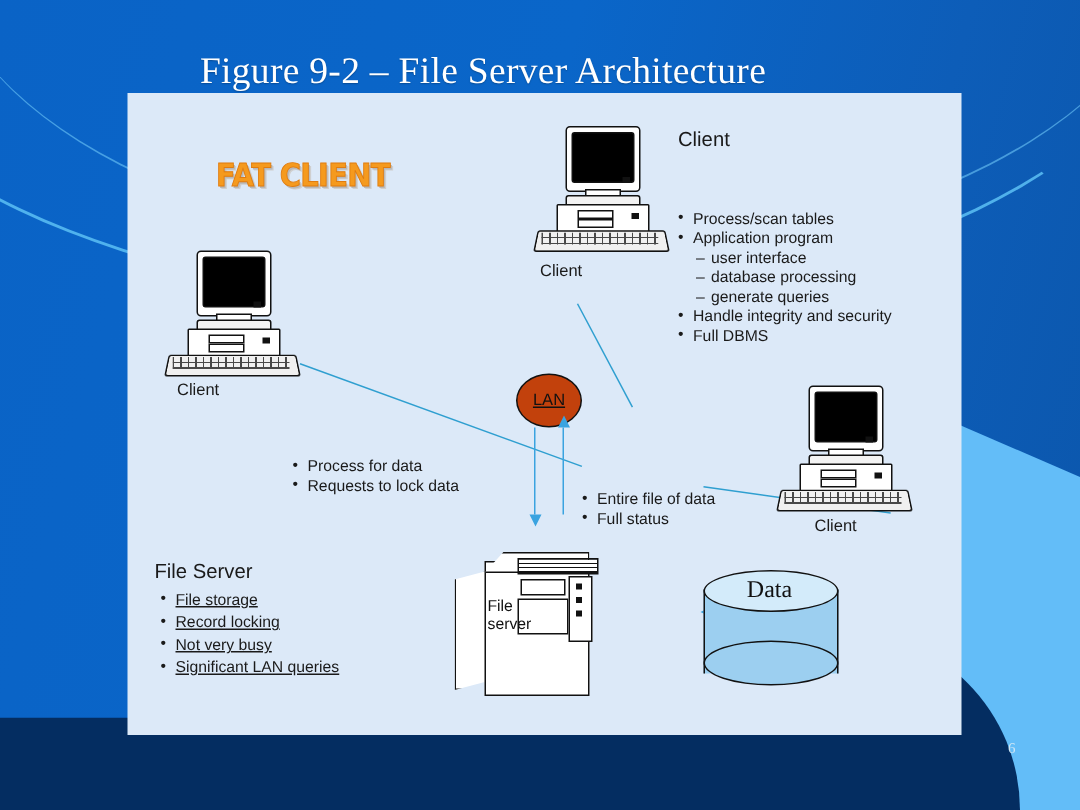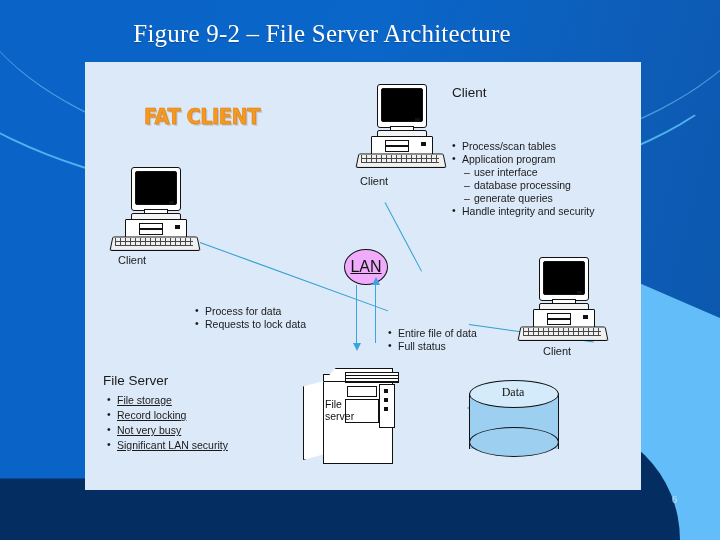--- a/index.html
+++ b/index.html
@@ -23,21 +23,21 @@
   .bg-lightwedge{position:absolute;right:0;bottom:0;width:160px;height:300px;
     background:#63bdf8;
     clip-path:polygon(22% 8%,100% 26%,100% 100%,26% 100%);}
   .bg-darkband2{position:absolute;left:0;bottom:0;width:648px;height:96px;
     background:#042d61;clip-path:polygon(0 36%,100% 36%,100% 100%,0 100%);}
   .bg-darkcurve{position:absolute;left:560px;bottom:0;width:120px;height:120px;
     background:#042d61;border-top-right-radius:100% 100%;}
 
   
   .title{
-    position:absolute;left:0;top:20px;width:644px;text-align:center;
+    position:absolute;left:0;top:34px;width:644px;text-align:center;
     font-family:"Liberation Serif",serif;font-size:25px;color:#ffffff;
     letter-spacing:.2px;text-shadow:0 1px 1px rgba(0,0,0,.25);
     white-space:nowrap;
   }
 
   
   .page-num{position:absolute;right:43px;bottom:35px;font-size:10px;
     color:#cfe7f5;font-family:"Liberation Serif",serif;}
 
   
@@ -79,23 +79,23 @@
     background:#f0f0f0;border:1.4px solid #111;border-radius:2px;
     transform:perspective(60px) rotateX(16deg);}
   .pc .kbkeys{position:absolute;left:8px;top:71px;width:78px;height:8px;
     background:repeating-linear-gradient(90deg,#111 0 1px,transparent 1px 5px),
                repeating-linear-gradient(0deg,#111 0 1px,transparent 1px 4px);
     opacity:.75;}
   .pc .led{position:absolute;width:5px;height:4px;background:#111;}
 
   
   .lan{position:absolute;left:344px;top:249px;width:42px;height:34px;
-    background:#f0abfc;border:1.6px solid #111;border-radius:50%;
+    background:#c2410c;border:1.6px solid #111;border-radius:50%;
     display:flex;align-items:center;justify-content:center;
-    font-size:16px;color:#111;text-decoration:underline;}
+    font-size:11px;color:#111;text-decoration:underline;}
 
   
   .wire{position:absolute;height:0;border-top:1.3px solid #2f9fd0;
     transform-origin:left center;}
   .arrow{position:absolute;width:0;border-left:1.6px solid #3aa3e0;}
   .arrow:after{content:"";position:absolute;left:-4px;width:0;height:0;
     border-left:4.5px solid transparent;border-right:4.5px solid transparent;}
   .arrow.down:after{bottom:-8px;border-top:8px solid #3aa3e0;}
   .arrow.up:after{top:-8px;border-bottom:8px solid #3aa3e0;}
   .harrow{position:absolute;height:0;border-top:1.6px solid #3aa3e0;}
@@ -128,21 +128,21 @@
 
   
   .cyl{position:absolute;left:469px;top:395px;width:88px;height:78px;}
   .cyl .body{position:absolute;left:0;top:11px;width:88px;height:56px;
     background:#9ccff0;border-left:1.4px solid #111;border-right:1.4px solid #111;}
   .cyl .bot{position:absolute;left:0;top:45px;width:88px;height:28px;
     background:#9ccff0;border:1.4px solid #111;border-radius:50%;}
   .cyl .top{position:absolute;left:0;top:-2px;width:88px;height:26px;
     background:#d3ebfa;border:1.4px solid #111;border-radius:50%;}
   .cyl .dlbl{position:absolute;left:0;top:3px;width:88px;text-align:center;
-    font-family:"Liberation Serif",serif;font-size:12px;color:#111;}
+    font-family:"Liberation Serif",serif;font-size:16px;color:#111;}
 </style>
 </head>
 <body>
 
 <div id="slide">
 
   <div class="bg-base"></div>
   <div class="bg-arc"></div>
   <div class="bg-arc2"></div>
   <div class="bg-lightwedge"></div>
@@ -205,20 +205,21 @@
     <div class="lbl" style="left:458px;top:283px;">Client</div>
 
     <div class="lbl hdr" style="left:367px;top:23px;">Client</div>
     <div class="bullets" style="left:367px;top:42px;margin-top:36px;">
       <div class="b">Process/scan tables</div>
       <div class="b">Application program</div>
       <div class="sub">user interface</div>
       <div class="sub">database processing</div>
       <div class="sub">generate queries</div>
       <div class="b">Handle integrity and security</div>
+      <div class="b">Full DBMS</div>
     </div>
 
     <div class="lan" style="left:259px;top:187px;">LAN</div>
 
     <div class="arrow down" style="left:271px;top:223px;height:58px;"></div>
     <div class="arrow up" style="left:290px;top:223px;height:58px;"></div>
 
     <div class="bullets" style="left:110px;top:243px;">
       <div class="b">Process for data</div>
       <div class="b">Requests to lock data</div>
@@ -226,21 +227,21 @@
     <div class="bullets" style="left:303px;top:265px;">
       <div class="b">Entire file of data</div>
       <div class="b">Full status</div>
     </div>
 
     <div class="lbl hdr" style="left:18px;top:311px;">File Server</div>
     <div class="bullets" style="left:22px;top:331px;line-height:15px;text-decoration:underline;">
       <div class="b">File storage</div>
       <div class="b">Record locking</div>
       <div class="b">Not very busy</div>
-      <div class="b">Significant LAN security</div>
+      <div class="b">Significant LAN queries</div>
     </div>
 
     <div class="tower" style="left:218px;top:308px;">
       <div class="side"></div>
       <div class="front"></div>
       <div class="top"></div>
       <div class="vents"></div>
       <div class="drive"></div>
       <div class="bay"></div>
       <div class="panel2"></div>

